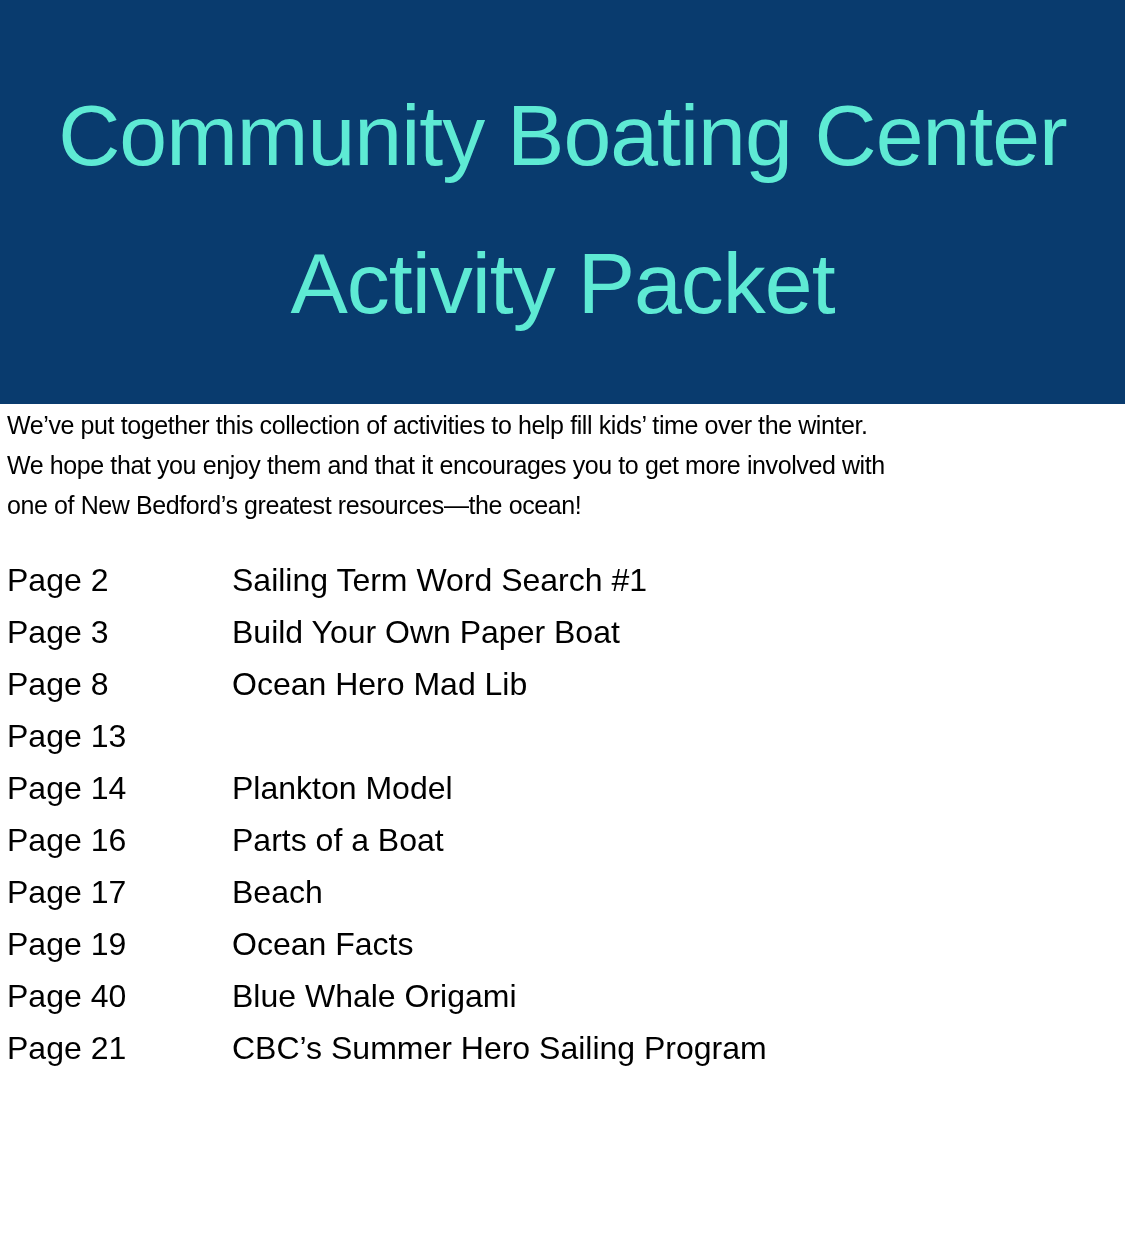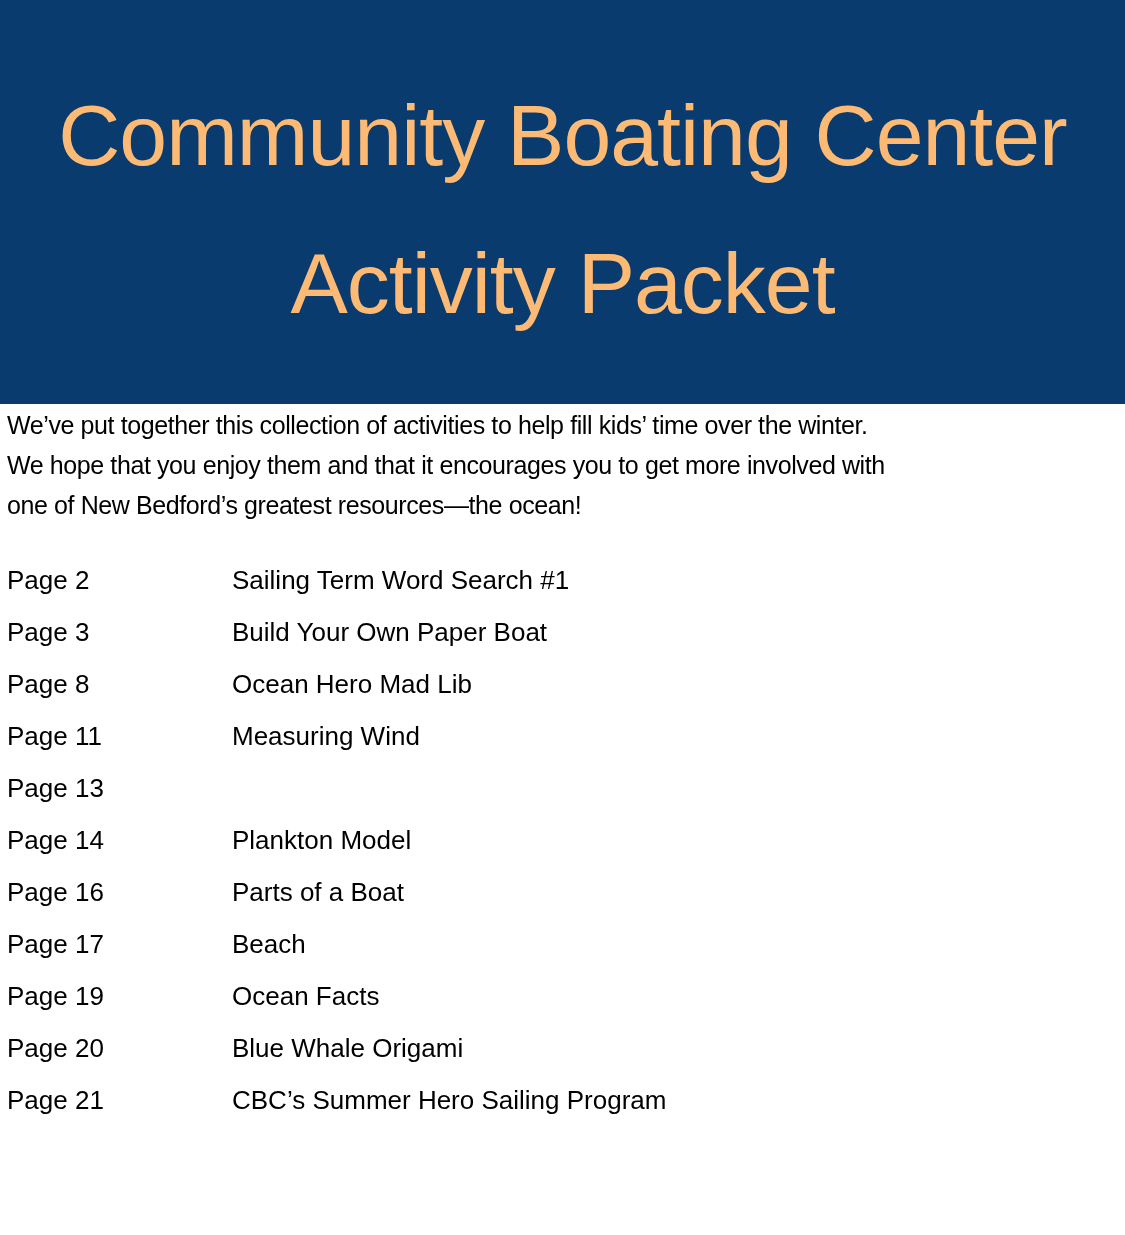--- a/index.html
+++ b/index.html
@@ -15,21 +15,21 @@
       font-family: "Liberation Sans", "DejaVu Sans", sans-serif;
       color: #000000;
     }
     .banner {
       position: absolute;
       left: 0;
       top: 0;
       width: 1125px;
       height: 404px;
       background: #093b6e;
-      color: #fdba74;
+      color: #5eead4;
       text-align: center;
     }
     .banner .line1 {
       position: absolute;
       left: 0;
       width: 1125px;
       top: 80px;
       font-size: 86px;
       line-height: 110px;
       white-space: nowrap;
@@ -60,21 +60,21 @@
     }
     .toc {
       position: absolute;
       left: 7px;
       top: 560px;
       width: 1110px;
     }
     .toc-row {
       position: relative;
       height: 52px;
-      font-size: 26px;
+      font-size: 32px;
       line-height: 40px;
       white-space: nowrap;
     }
     .toc-page {
       position: absolute;
       left: 0;
       top: 0;
     }
     .toc-title {
       position: absolute;
@@ -103,43 +103,39 @@
   </div>
   <div class="toc-row">
     <span class="toc-page">Page 3</span>
     <span class="toc-title">Build Your Own Paper Boat</span>
   </div>
   <div class="toc-row">
     <span class="toc-page">Page 8</span>
     <span class="toc-title">Ocean Hero Mad Lib</span>
   </div>
   <div class="toc-row">
-    <span class="toc-page">Page 11</span>
-    <span class="toc-title">Measuring Wind</span>
-  </div>
-  <div class="toc-row">
     <span class="toc-page">Page 13</span>
   </div>
   <div class="toc-row">
     <span class="toc-page">Page 14</span>
     <span class="toc-title">Plankton Model</span>
   </div>
   <div class="toc-row">
     <span class="toc-page">Page 16</span>
     <span class="toc-title">Parts of a Boat</span>
   </div>
   <div class="toc-row">
     <span class="toc-page">Page 17</span>
     <span class="toc-title">Beach</span>
   </div>
   <div class="toc-row">
     <span class="toc-page">Page 19</span>
     <span class="toc-title">Ocean Facts</span>
   </div>
   <div class="toc-row">
-    <span class="toc-page">Page 20</span>
+    <span class="toc-page">Page 40</span>
     <span class="toc-title">Blue Whale Origami</span>
   </div>
   <div class="toc-row">
     <span class="toc-page">Page 21</span>
     <span class="toc-title">CBC’s Summer Hero Sailing Program</span>
   </div>
 </div>
 
 </body></html>

